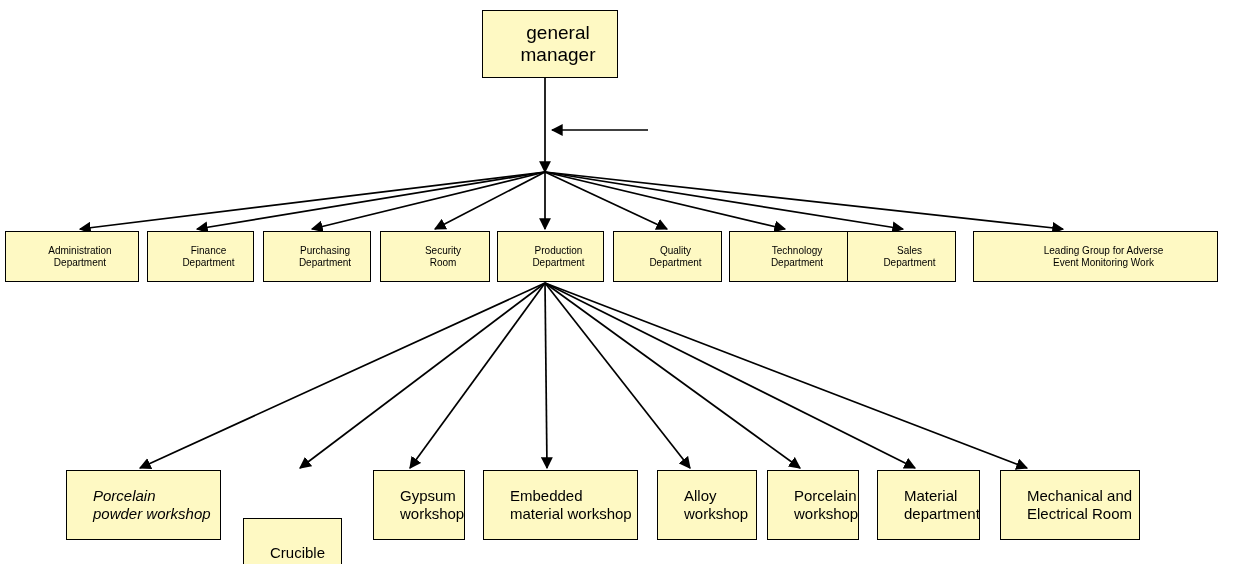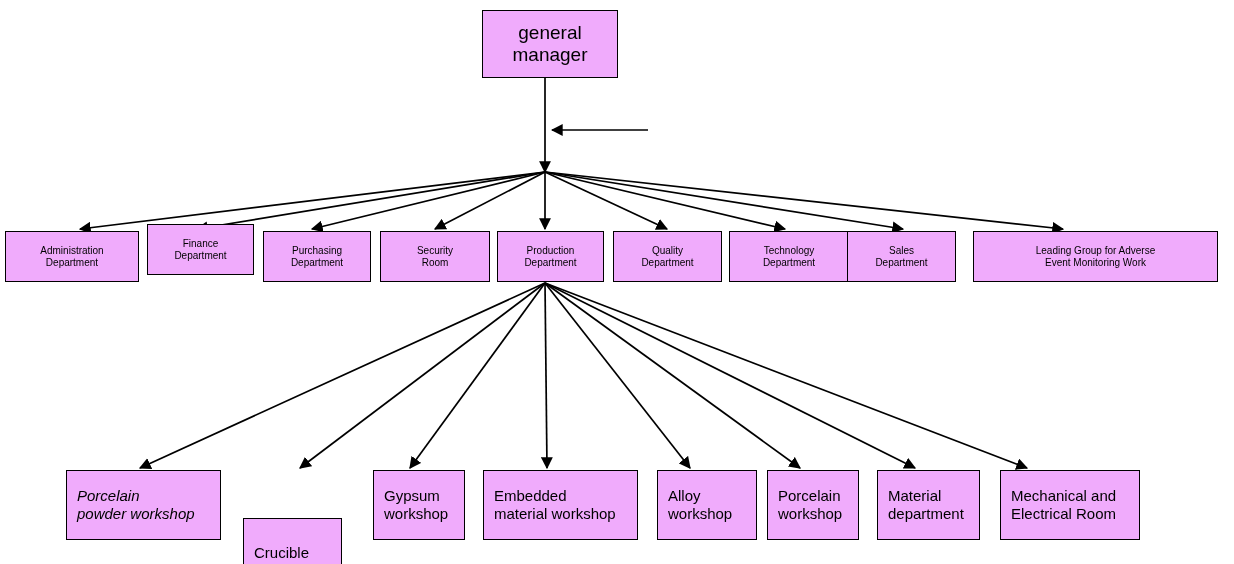--- a/index.html
+++ b/index.html
@@ -22,27 +22,28 @@
     left: 0;
     top: 0;
     width: 1234px;
     height: 564px;
     pointer-events: none;
   }
   .node {
     position: absolute;
     box-sizing: border-box;
     border: 1.6px solid #000000;
-    background: #f0abfc;
+    background: #fef9c3;
     display: flex;
     align-items: center;
     justify-content: center;
     color: #000000;
     line-height: 1.18;
     z-index: 2;
+    padding-left: 16px;
   }
   .node .label {
     display: block;
     white-space: pre-line;
   }
   .node.center .label { text-align: center; }
   .node.left   { justify-content: flex-start; }
   .node.left .label { text-align: left; padding-left: 10px; }
 
   .node.root      { font-size: 19px; }
@@ -88,21 +89,21 @@
     <span class="label">general
 manager</span>
   </div>
 
 
   <div id="dept-row">
       <div class="node dept center" style="left: 5px; top: 231px; width: 134px; height: 51px;">
         <span class="label">Administration
 Department</span>
       </div>
-      <div class="node dept center" style="left: 147px; top: 224px; width: 107px; height: 51px;">
+      <div class="node dept center" style="left: 147px; top: 231px; width: 107px; height: 51px;">
         <span class="label">Finance
 Department</span>
       </div>
       <div class="node dept center" style="left: 263px; top: 231px; width: 108px; height: 51px;">
         <span class="label">Purchasing
 Department</span>
       </div>
       <div class="node dept center" style="left: 380px; top: 231px; width: 110px; height: 51px;">
         <span class="label">Security
 Room</span>

